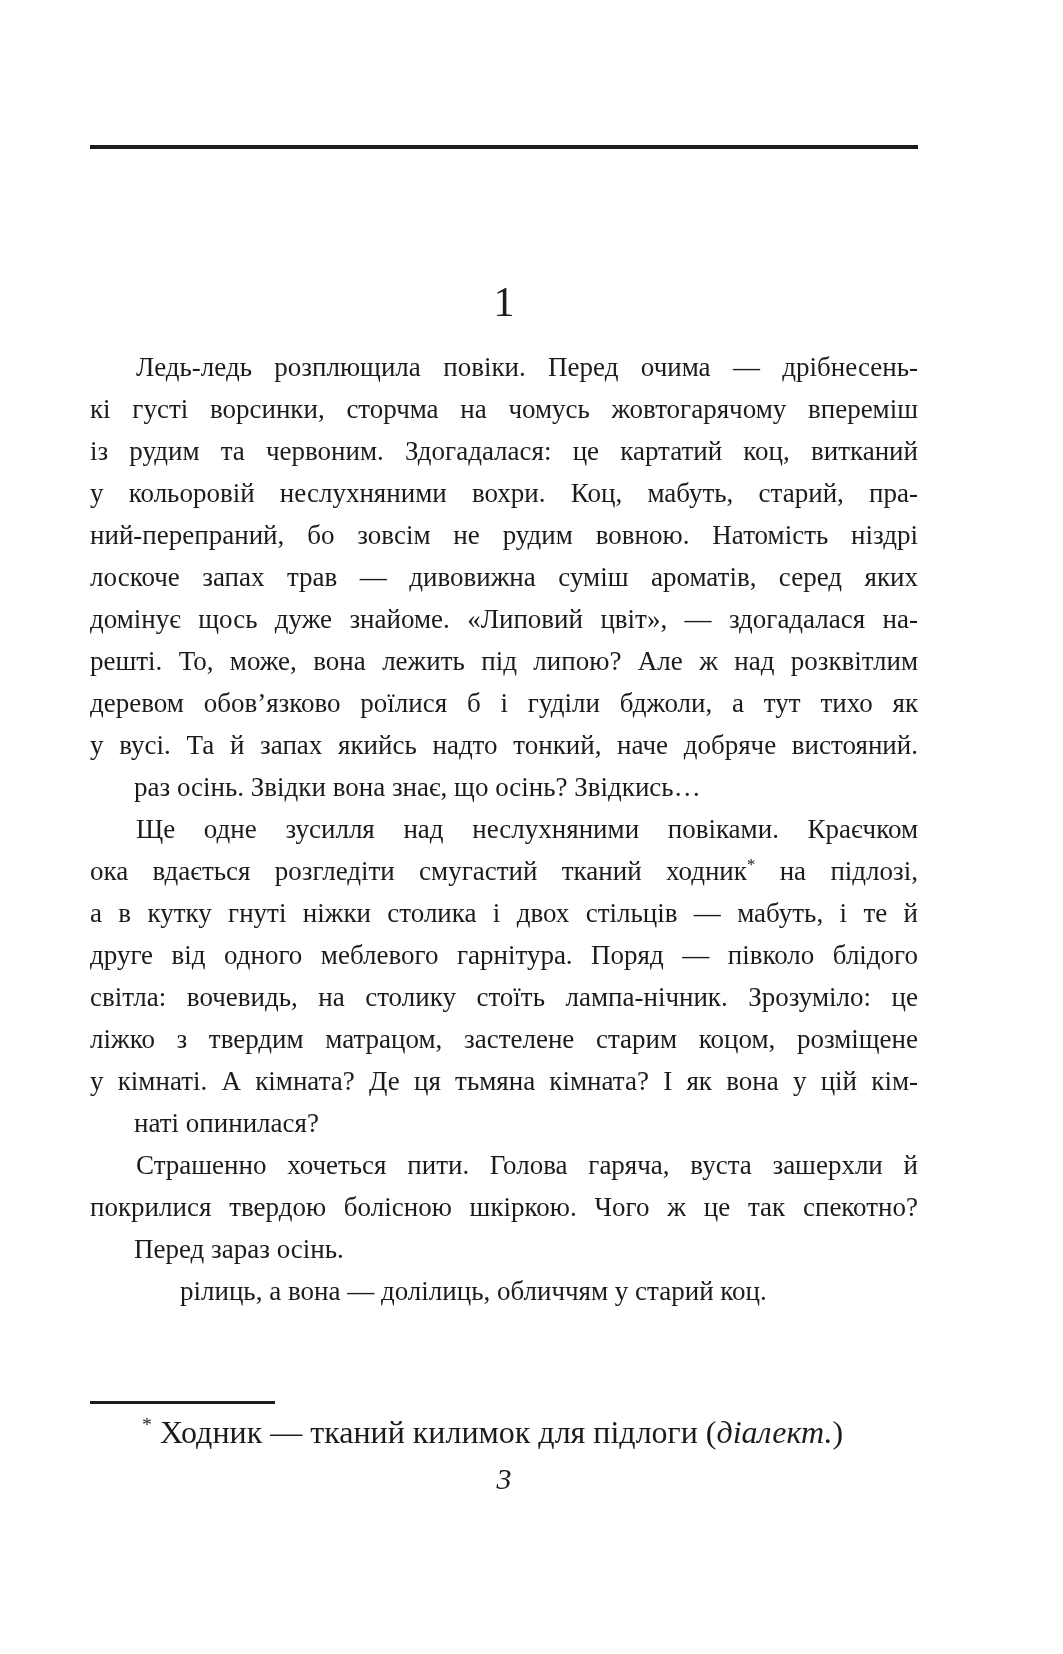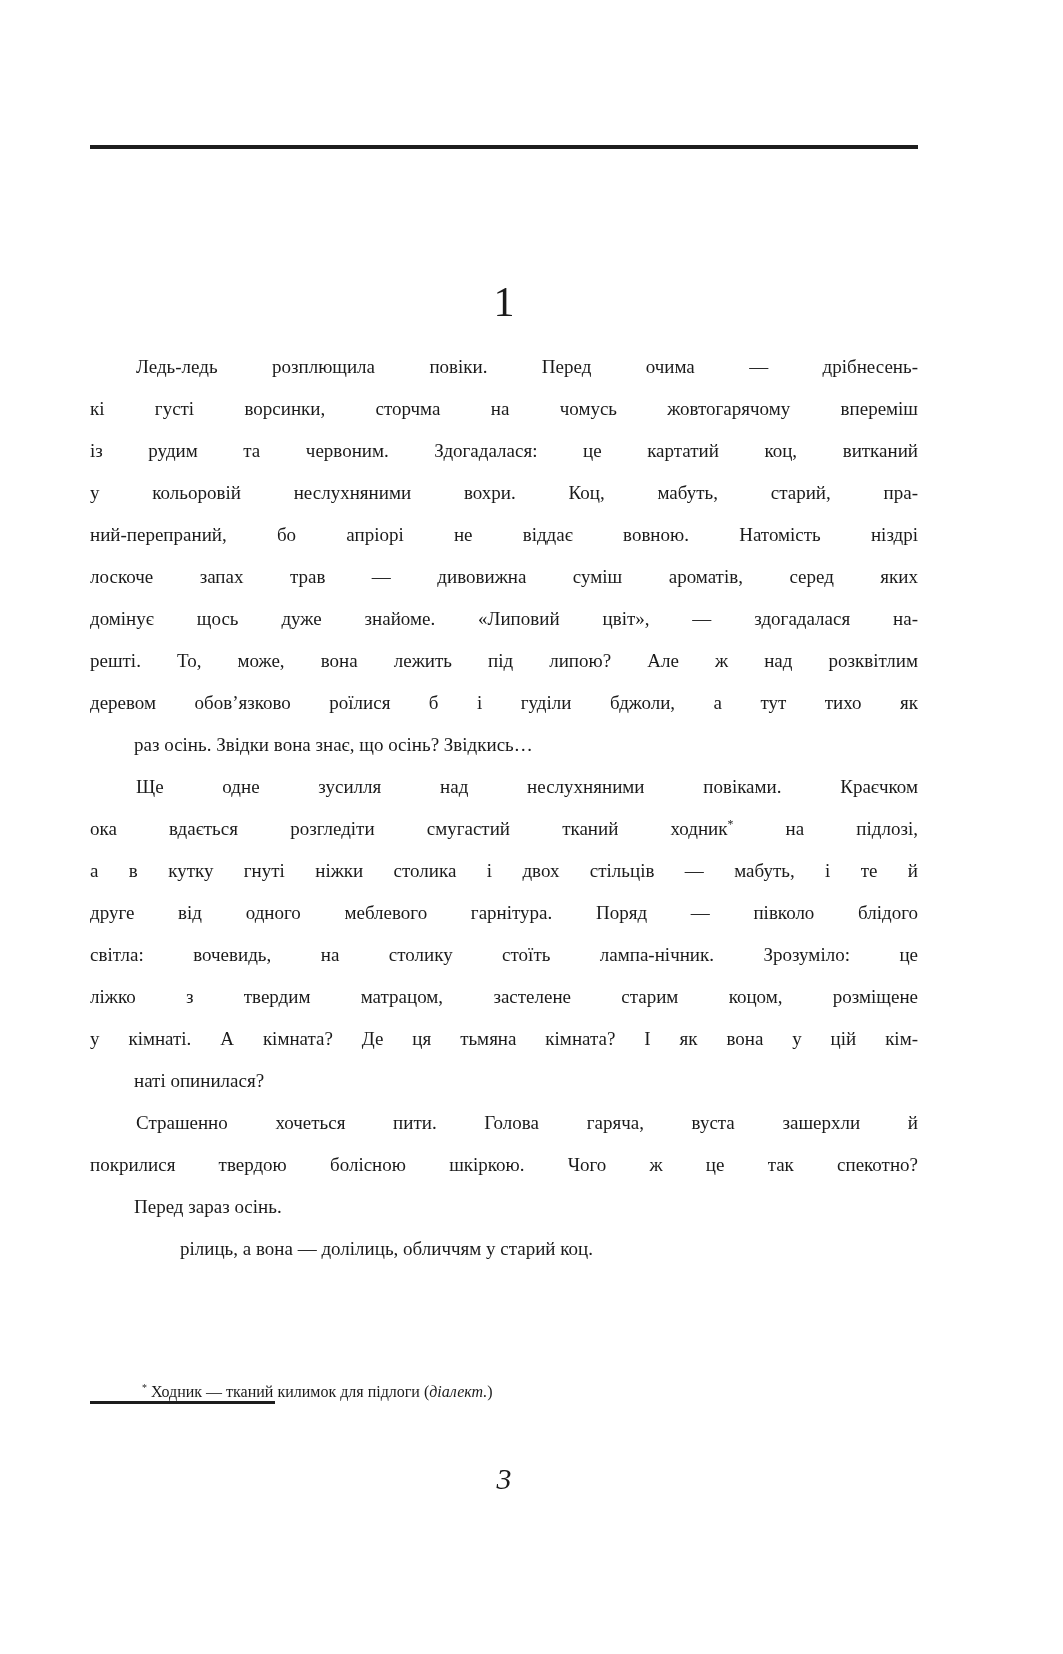--- a/index.html
+++ b/index.html
@@ -23,21 +23,21 @@
     left: 90px; top: 281px;
     width: 828px;
     text-align: center;
     font-size: 42px;
     line-height: 42px;
   }
   .body-text {
     position: absolute;
     left: 90px; top: 346px;
     width: 828px;
-    font-size: 19px;
+    font-size: 27px;
     line-height: 42px;
   }
   .paragraph { margin: 0; }
   .text-line {
     height: 42px;
     text-align: justify;
     text-align-last: justify;
     overflow: hidden;
   }
   .text-line.para-last {
@@ -51,25 +51,25 @@
     vertical-align: super;
   }
   .footnote-rule {
     position: absolute;
     left: 90px; top: 1401px;
     width: 185px; height: 3px;
     background: #1d1d1d;
   }
   .footnote {
     position: absolute;
-    left: 90px; top: 1376px;
+    left: 90px; top: 1416px;
     width: 828px;
     padding-left: 52px;
     box-sizing: border-box;
-    font-size: 16px;
+    font-size: 32px;
     line-height: 32px;
   }
   .footnote .italic { font-style: italic; }
   .page-number {
     position: absolute;
     left: 90px; top: 1462px;
     width: 828px;
     text-align: center;
     font-size: 30px;
     font-style: italic;
@@ -81,25 +81,26 @@
 <div class="top-rule"></div>
 
 <div class="chapter-heading">1</div>
 
 <div class="body-text" id="body-text">
     <div class="paragraph">
       <div class="text-line">Ледь-ледь розплющила повіки. Перед очима — дрібнесень-</div>
       <div class="text-line">кі густі ворсинки, сторчма на чомусь жовтогарячому впереміш</div>
       <div class="text-line">із рудим та червоним. Здогадалася: це картатий коц, витканий</div>
       <div class="text-line">у кольоровій неслухняними вохри. Коц, мабуть, старий, пра-</div>
-      <div class="text-line">ний-перепраний, бо апріорі не віддає вовною. Натомість ніздрі</div>
+      <div class="text-line">ний-перепраний, бо зовсім не рудим вовною. Натомість ніздрі</div>
       <div class="text-line">лоскоче запах трав — дивовижна суміш ароматів, серед яких</div>
       <div class="text-line">домінує щось дуже знайоме. «Липовий цвіт», — здогадалася на-</div>
       <div class="text-line">решті. То, може, вона лежить під липою? Але ж над розквітлим</div>
       <div class="text-line">деревом обов’язково роїлися б і гуділи бджоли, а тут тихо як</div>
+      <div class="text-line">у вусі. Та й запах якийсь надто тонкий, наче добряче вистояний.</div>
       <div class="text-line para-last">раз осінь. Звідки вона знає, що осінь? Звідкись…</div>
     </div>
     <div class="paragraph">
       <div class="text-line">Ще одне зусилля над неслухняними повіками. Краєчком</div>
       <div class="text-line">ока вдається розгледіти смугастий тканий ходник<sup>*</sup> на підлозі,</div>
       <div class="text-line">а в кутку гнуті ніжки столика і двох стільців — мабуть, і те й</div>
       <div class="text-line">друге від одного меблевого гарнітура. Поряд — півколо блідого</div>
       <div class="text-line">світла: вочевидь, на столику стоїть лампа-нічник. Зрозуміло: це</div>
       <div class="text-line">ліжко з твердим матрацом, застелене старим коцом, розміщене</div>
       <div class="text-line">у кімнаті. А кімната? Де ця тьмяна кімната? І як вона у цій кім-</div>

